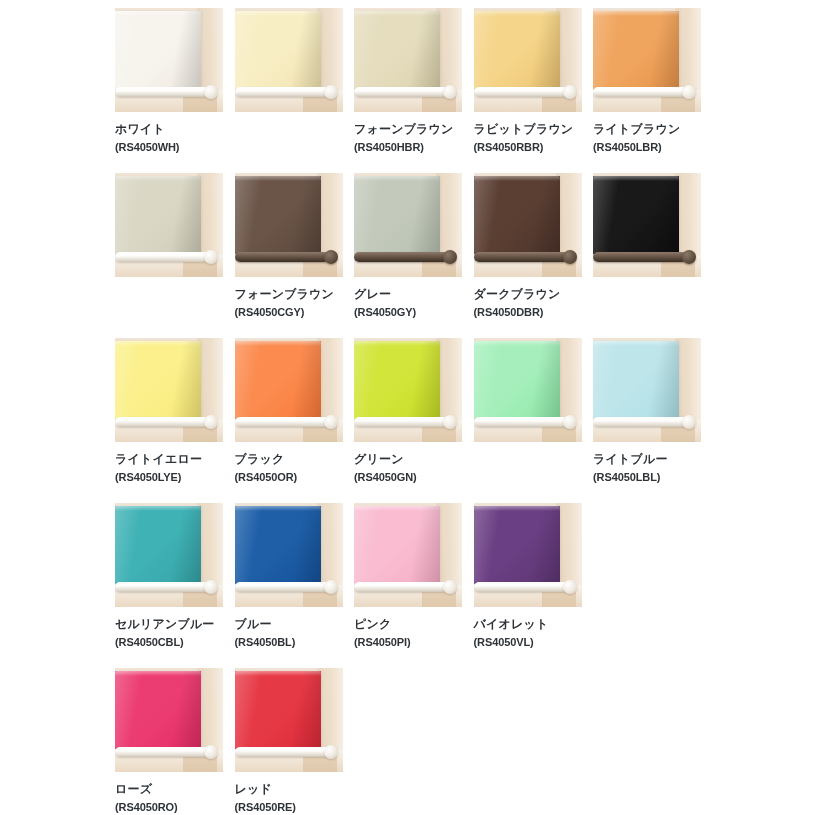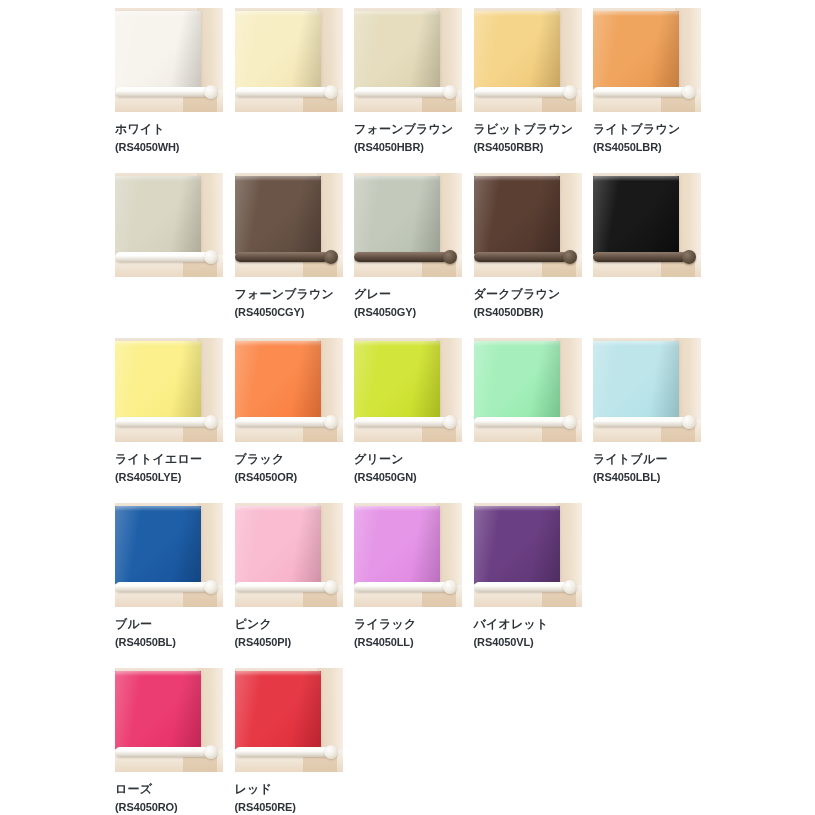--- a/index.html
+++ b/index.html
@@ -402,20 +402,37 @@
           <span class="code">(RS4050LBL)</span>
         </div>
       </div>
     </div>
     <div class="swatch-row">
       <div class="swatch-cell">
         <div class="blind-photo">
           <div class="wall-right"></div>
           <div class="sill"></div>
           <div class="sill-block"></div>
+          <div class="fabric" style="background: linear-gradient(135deg, rgb(63, 178, 181) 0%, rgb(63, 178, 181) 52%, rgb(54, 163, 167) 100%);">
+            <div class="top-roll"></div>
+            <div class="shade"></div>
+          </div>
+          <div class="rod light"></div>
+          <div class="rod-cap light"></div>
+        </div>
+        <div class="caption">
+          <span class="name">セルリアンブルー</span>
+          <span class="code">(RS4050CBL)</span>
+        </div>
+      </div>
+      <div class="swatch-cell">
+        <div class="blind-photo">
+          <div class="wall-right"></div>
+          <div class="sill"></div>
+          <div class="sill-block"></div>
           <div class="fabric" style="background: linear-gradient(135deg, rgb(30, 95, 168) 0%, rgb(30, 95, 168) 52%, rgb(22, 82, 154) 100%);">
             <div class="top-roll"></div>
             <div class="shade"></div>
           </div>
           <div class="rod light"></div>
           <div class="rod-cap light"></div>
         </div>
         <div class="caption">
           <span class="name">ブルー</span>
           <span class="code">(RS4050BL)</span>
@@ -436,37 +453,20 @@
         <div class="caption">
           <span class="name">ピンク</span>
           <span class="code">(RS4050PI)</span>
         </div>
       </div>
       <div class="swatch-cell">
         <div class="blind-photo">
           <div class="wall-right"></div>
           <div class="sill"></div>
           <div class="sill-block"></div>
-          <div class="fabric" style="background: linear-gradient(135deg, rgb(229, 150, 231) 0%, rgb(229, 150, 231) 52%, rgb(221, 133, 224) 100%);">
-            <div class="top-roll"></div>
-            <div class="shade"></div>
-          </div>
-          <div class="rod light"></div>
-          <div class="rod-cap light"></div>
-        </div>
-        <div class="caption">
-          <span class="name">ライラック</span>
-          <span class="code">(RS4050LL)</span>
-        </div>
-      </div>
-      <div class="swatch-cell">
-        <div class="blind-photo">
-          <div class="wall-right"></div>
-          <div class="sill"></div>
-          <div class="sill-block"></div>
           <div class="fabric" style="background: linear-gradient(135deg, rgb(107, 63, 131) 0%, rgb(107, 63, 131) 52%, rgb(93, 53, 115) 100%);">
             <div class="top-roll"></div>
             <div class="shade"></div>
           </div>
           <div class="rod light"></div>
           <div class="rod-cap light"></div>
         </div>
         <div class="caption">
           <span class="name">バイオレット</span>
           <span class="code">(RS4050VL)</span>

